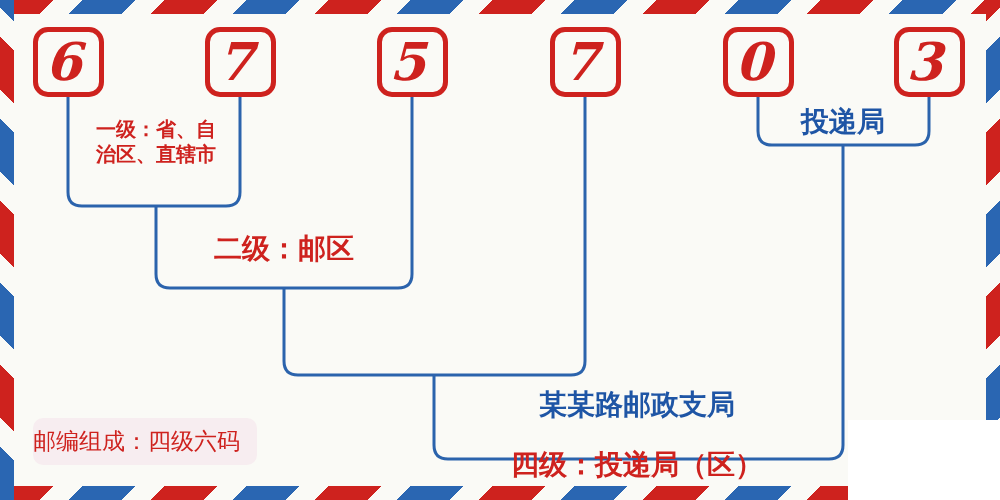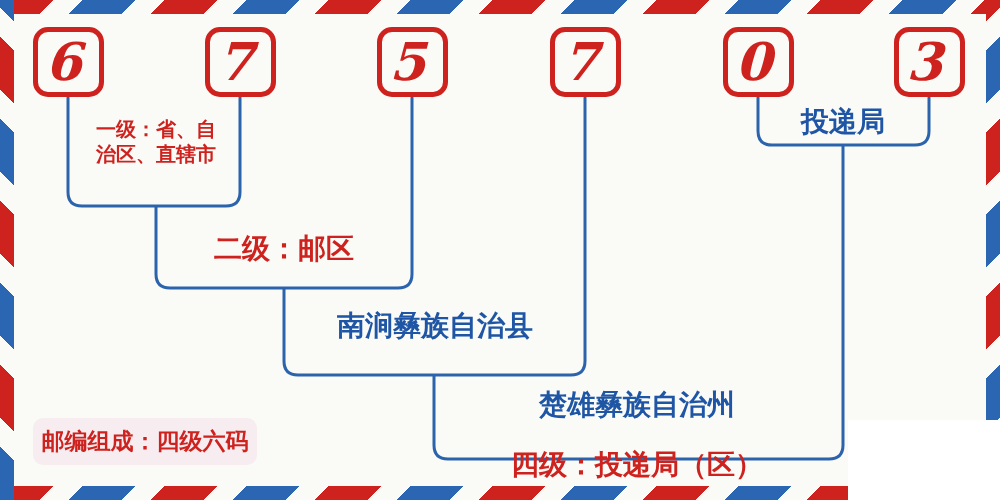--- a/index.html
+++ b/index.html
@@ -59,22 +59,22 @@
   .lvl1 .desc{font-size:20px;width:136px;margin:3px auto 4px;white-space:normal;}
   .lvl2{left:284px;top:226px;}
   .lvl3{left:435px;top:311px;}
   .lvl4{left:637px;top:390px;}
   .lvl4 .desc{margin-top:26px;}
   .lvl-top{left:843px;top:107px;}
   
   .badge{
     position:absolute;left:33px;top:418px;width:224px;height:47px;z-index:4;
     background:var(--badge_bg);border-radius:10px;
-    display:flex;align-items:center;justify-content:center;
-    color:var(--red);font-weight:bold;font-size:23px;
+    display:flex;align-items:center;
+    color:var(--red);font-weight:normal;font-size:23px;
   }
   
   .corner-cover{position:absolute;left:848px;top:420px;width:152px;height:80px;background:#ffffff;z-index:6;}
 </style>
 </head>
 <body>
 
 <div class="stripe h top"></div>
 <div class="stripe h bottom"></div>
 <div class="stripe v left"></div>
@@ -107,24 +107,23 @@
   <span class="digit">3</span>
 </div>
 
 <div class="lvl lvl1">
   <div class="desc">一级：省、自治区、直辖市</div>
 </div>
 <div class="lvl lvl2">
   <div class="desc">二级：邮区</div>
 </div>
 <div class="lvl lvl3">
-  <div class="name">南涧彝族自治县</div>
 </div>
 <div class="lvl lvl4">
-  <div class="name">楚雄彝族自治州</div>
+  <div class="name">某某路邮政支局</div>
   <div class="desc">四级：投递局（区）</div>
 </div>
 <div class="lvl lvl-top">
   <div class="name">投递局</div>
 </div>
 
 <div class="badge">
   <span>邮编组成：四级六码</span>
 </div>
 

